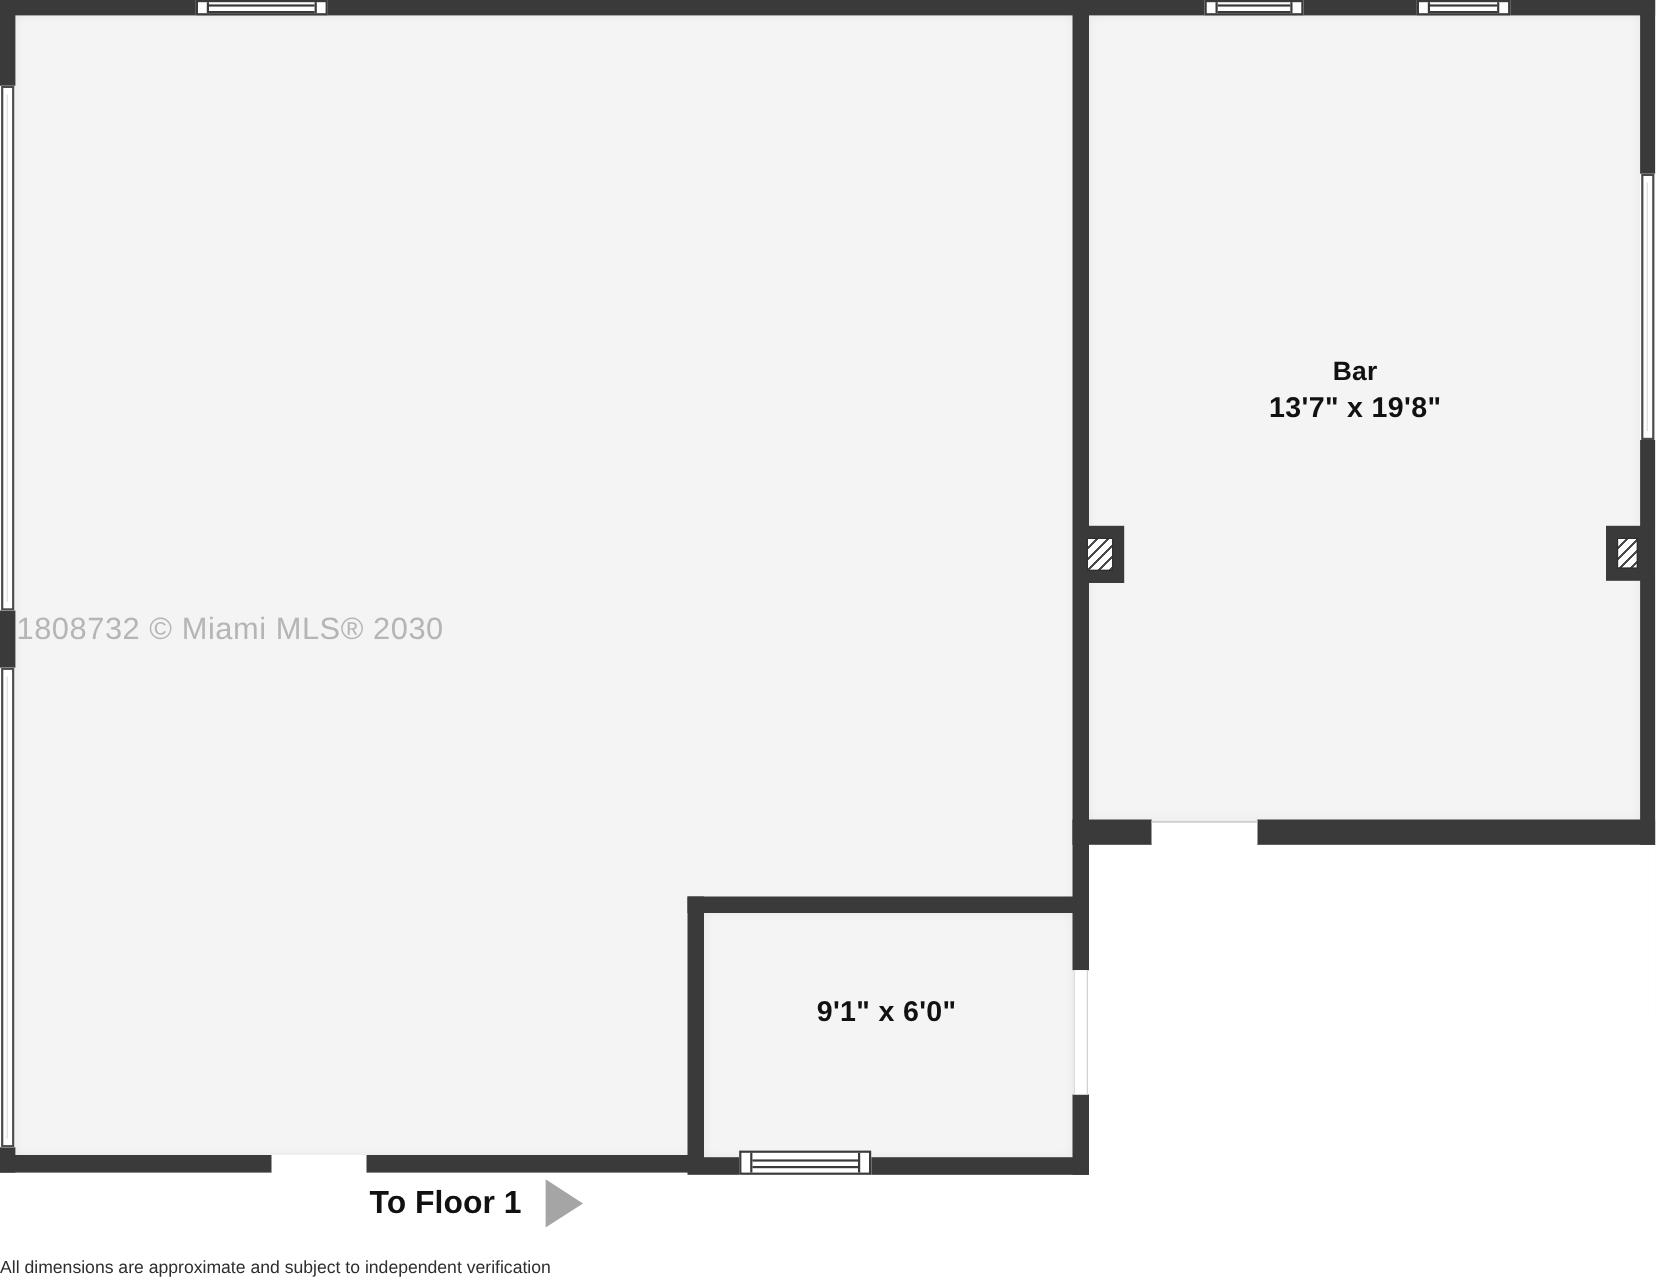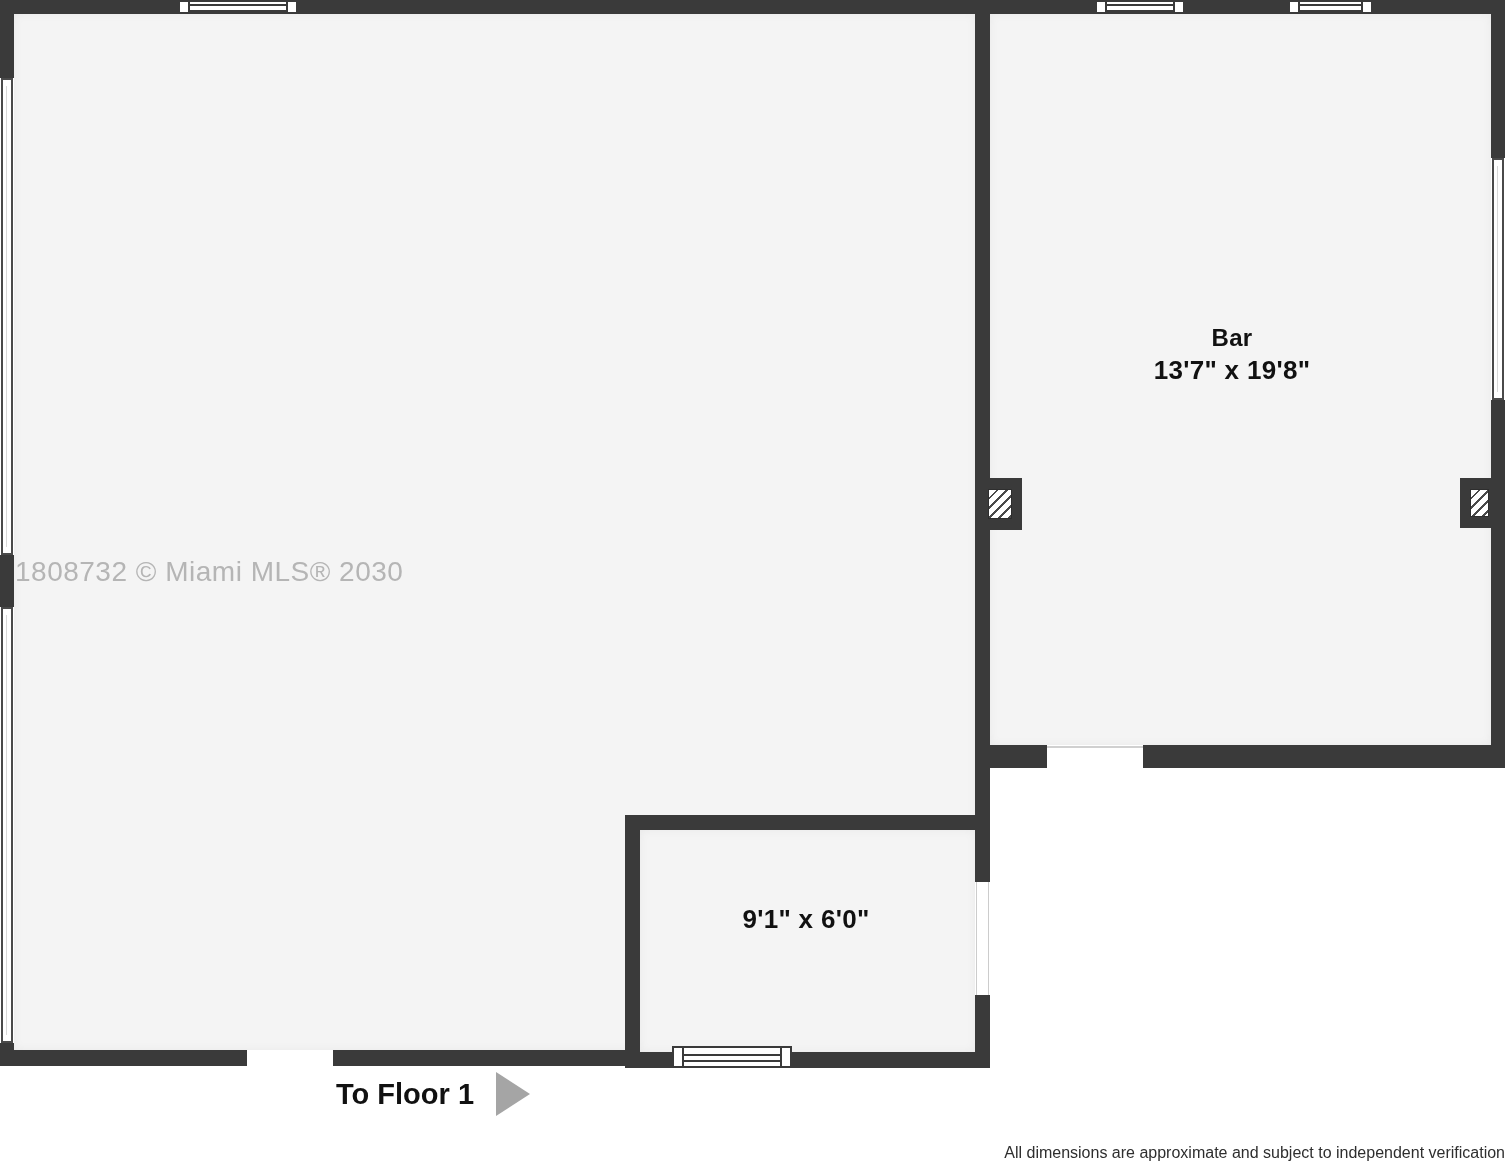--- a/index.html
+++ b/index.html
@@ -40,21 +40,21 @@
   
   .room-label{position:absolute;text-align:center;color:#111111;z-index:5;}
   .room-name{font-size:24px;font-weight:700;line-height:1.15;letter-spacing:0.3px;}
   .room-dims{font-size:26px;font-weight:700;margin-top:3px;letter-spacing:0.3px;}
   .to-floor{position:absolute;left:295px;top:1072px;display:flex;align-items:center;
             gap:22px;color:#111111;font-size:29px;font-weight:700;z-index:5;margin-left:41px;}
   .arrow{width:0;height:0;border-left:34px solid #a5a5a5;
          border-top:22px solid transparent;border-bottom:22px solid transparent;}
   .watermark{position:absolute;left:15px;top:556px;font-size:28px;font-weight:400;
          color:#b5b5b5;letter-spacing:0.5px;white-space:nowrap;z-index:6;}
-  .footer{position:absolute;left:0;top:1144px;width:100%;text-align:right;
+  .footer{position:absolute;left:0;top:1144px;width:100%;text-align:left;
          font-size:16px;color:#2e2e2e;z-index:5;}
 </style>
 </head>
 <body>
 
 <div class="plan">
 
   <div class="fill" style="left:14px;top:14px;width:961px;height:1036px;"></div>
   <div class="fill" style="left:990px;top:14px;width:501px;height:731px;"></div>
   <div class="fill" style="left:640px;top:830px;width:335px;height:222px;"></div>

